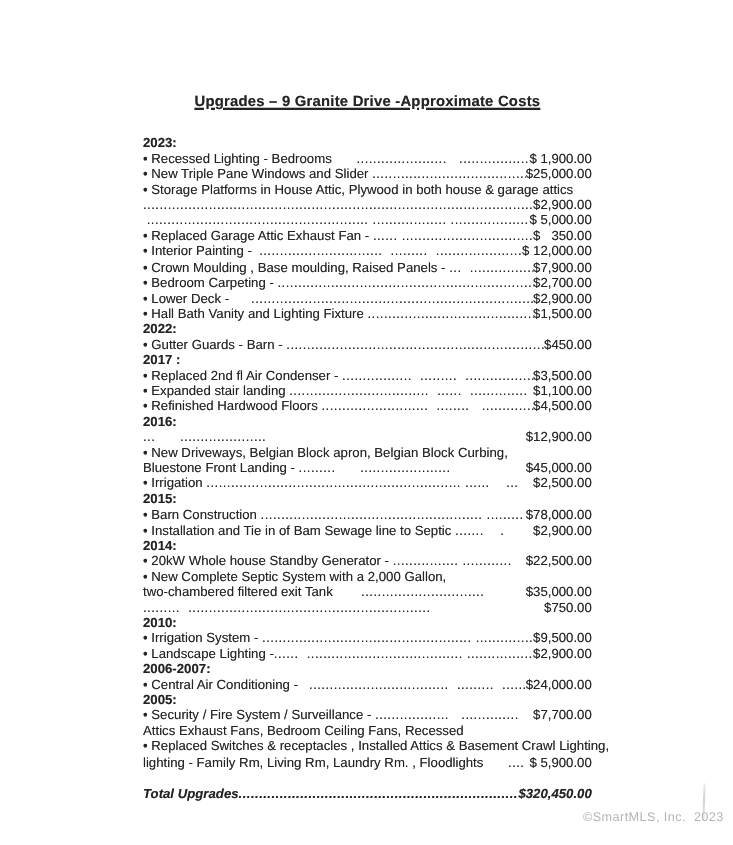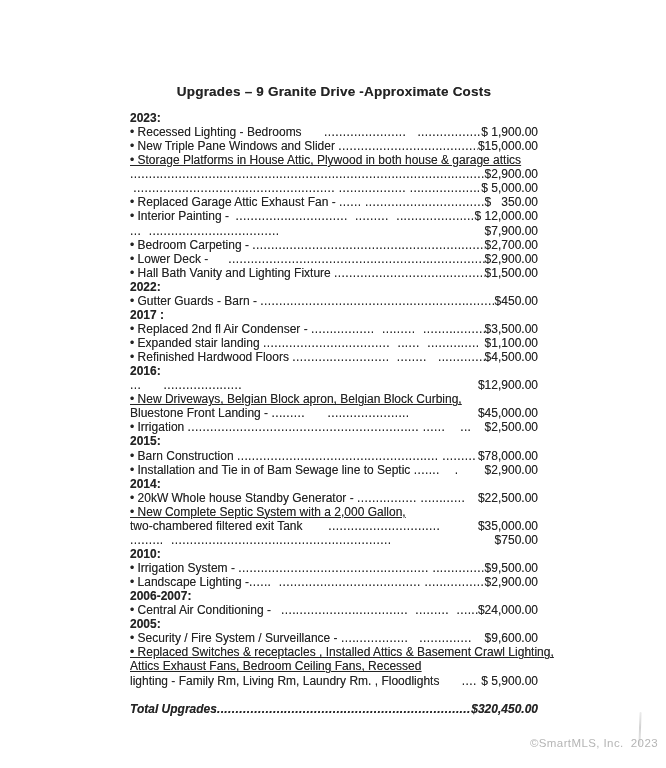--- a/index.html
+++ b/index.html
@@ -14,39 +14,40 @@
   }
   .content {
     position:absolute;
     left:130px; top:84px;
     width:408px;
   }
   .doc-title {
     font-size:13.5px;
     font-weight:bold;
     text-align:center;
+    text-decoration:underline;
     text-decoration-thickness:1.5px;
     text-underline-offset:2px;
     letter-spacing:0.2px;
-    margin-bottom:12px;
+    margin-bottom:24px;
     white-space:nowrap;
     text-shadow:0 0 0.6px rgba(40,40,40,0.55);
   }
   .rows {
     font-size:12px;
     line-height:14.07px;
     text-shadow:0 0 0.6px rgba(40,40,40,0.5);
   }
   .row { display:flex; white-space:pre; }
   .row .lbl { flex:0 0 auto; }
   .row .ldr { flex:1 1 auto; overflow:hidden; letter-spacing:0.4px; }
   .row .amt { flex:0 0 auto; }
   .row.year { font-weight:bold; }
   .row.total { font-weight:bold; margin-top:14px;font-style:italic; }
-  .row.text .lbl { overflow:visible;text-decoration:underline; }
+  .row.text .lbl { overflow:visible; }
   .watermark {
     position:absolute;
     right:8px; bottom:19px;
     font-size:11.5px;
     letter-spacing:0.4px;
     color:#b5b5b5;
     white-space:pre;
   }
   .scan-artifact {
     position:absolute;
@@ -70,21 +71,21 @@
     
   </div>
         <div class="row item">
     <span class="lbl">• Recessed Lighting - Bedrooms</span>
     <span class="ldr">      ......................   ...................................................</span>
     <span class="amt">$ 1,900.00</span>
   </div>
         <div class="row item">
     <span class="lbl">• New Triple Pane Windows and Slider </span>
     <span class="ldr">......................................................................................</span>
-    <span class="amt">$15,000.00</span>
+    <span class="amt">$25,000.00</span>
   </div>
         <div class="row text">
     <span class="lbl">• Storage Platforms in House Attic, Plywood in both house &amp; garage attics</span>
     
     
   </div>
         <div class="row item">
     <span class="lbl"></span>
     <span class="ldr">........................................................................................................................ </span>
     <span class="amt">$2,900.00</span>
@@ -98,20 +99,21 @@
     <span class="lbl">• Replaced Garage Attic Exhaust Fan - </span>
     <span class="ldr">...... ...............................................................</span>
     <span class="amt">$   350.00</span>
   </div>
         <div class="row item">
     <span class="lbl">• Interior Painting -  </span>
     <span class="ldr">..............................  .........  .............................</span>
     <span class="amt">$ 12,000.00</span>
   </div>
         <div class="row item">
+    <span class="lbl">• Crown Moulding , Base moulding, Raised Panels - </span>
     <span class="ldr">...  ...................................</span>
     <span class="amt">$7,900.00</span>
   </div>
         <div class="row item">
     <span class="lbl">• Bedroom Carpeting - </span>
     <span class="ldr">..........................................................................................</span>
     <span class="amt">$2,700.00</span>
   </div>
         <div class="row item">
     <span class="lbl">• Lower Deck -      </span>
@@ -242,29 +244,29 @@
     <span class="amt">$24,000.00</span>
   </div>
         <div class="row year">
     <span class="lbl">2005:</span>
     
     
   </div>
         <div class="row item">
     <span class="lbl">• Security / Fire System / Surveillance - </span>
     <span class="ldr">..................   .............. </span>
-    <span class="amt">$9,600.00</span>
+    <span class="amt">$7,700.00</span>
+  </div>
+        <div class="row text">
+    <span class="lbl">Attics Exhaust Fans, Bedroom Ceiling Fans, Recessed</span>
+    
+    
   </div>
         <div class="row text">
     <span class="lbl">• Replaced Switches &amp; receptacles , Installed Attics &amp; Basement Crawl Lighting,</span>
-    
-    
-  </div>
-        <div class="row text">
-    <span class="lbl">Attics Exhaust Fans, Bedroom Ceiling Fans, Recessed</span>
     
     
   </div>
         <div class="row item">
     <span class="lbl">lighting - Family Rm, Living Rm, Laundry Rm. , Floodlights</span>
     <span class="ldr">      ....</span>
     <span class="amt">$ 5,900.00</span>
   </div>
         <div class="row total">
     <span class="lbl">Total Upgrades</span>

